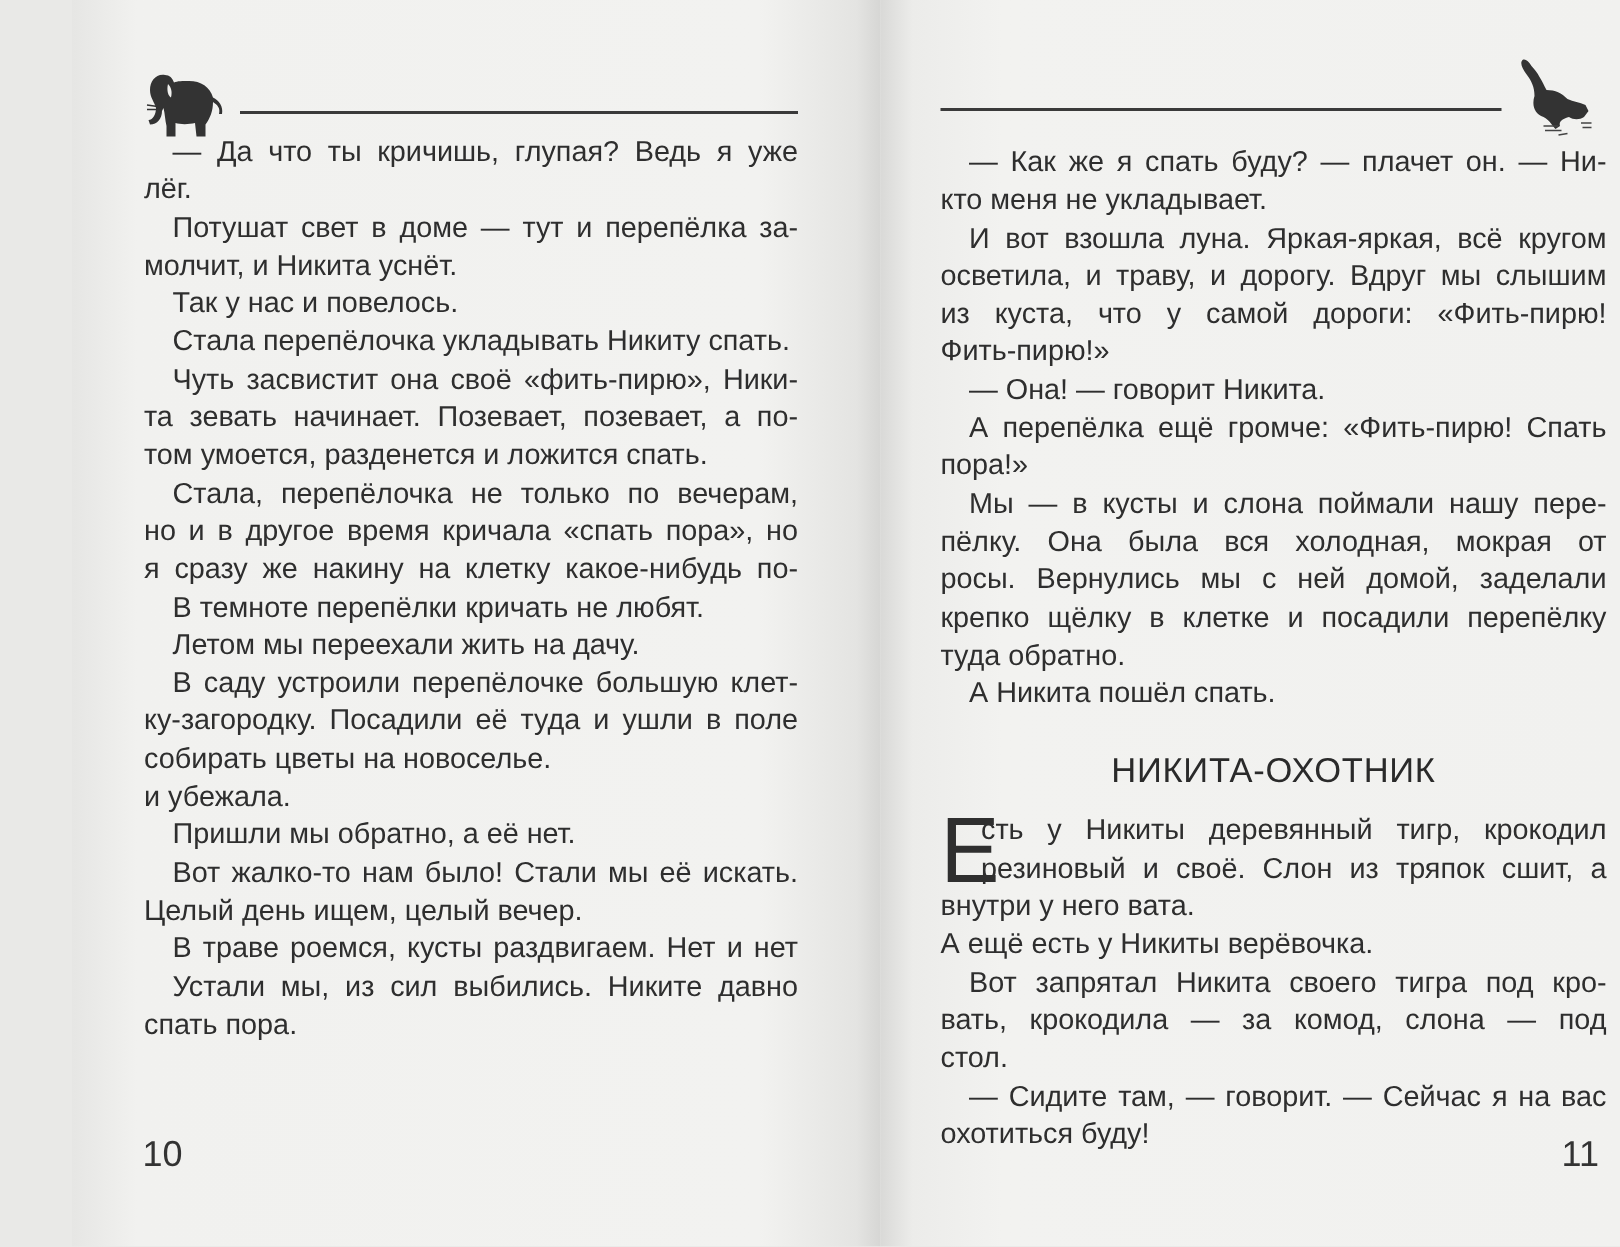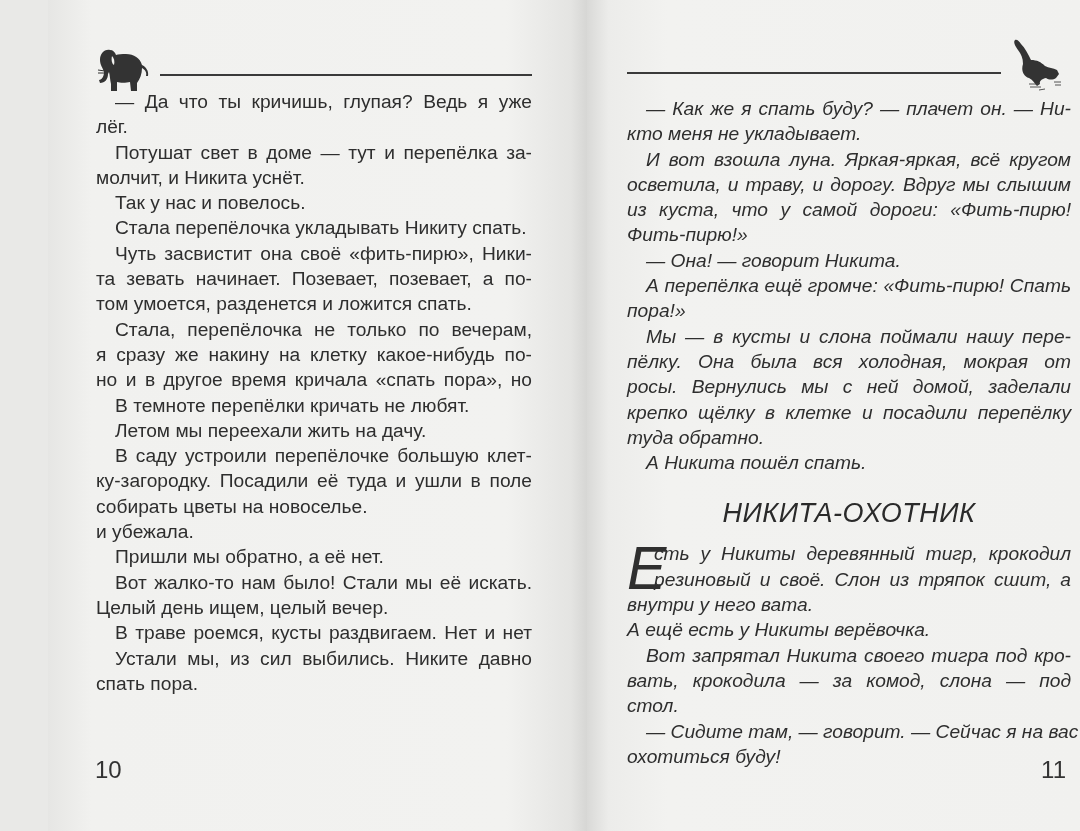--- a/index.html
+++ b/index.html
@@ -22,27 +22,27 @@
     .page-right .header { left: 580px; width: 460px; left: 40px; }
     .rule { position: absolute; height: 2px; background: #3a3a3a; }
     .page-left .rule { left: 64px; top: 30px; width: 372px; }
     .page-right .rule { left: 0; top: 28px; width: 374px; }
     .icon { position: absolute; }
     .page-left .icon { left: 0; top: 2px; width: 56px; height: 46px; }
     .page-right .icon { left: 382px; top: -8px; width: 56px; height: 58px; }
 
     .text { position: absolute; font-size: 19.2px; line-height: 25.3px; color: #2e2e2e; }
     .page-left .text { left: 48px; top: 89px; width: 436px; }
-    .page-right .text { left: 40px; top: 96px; width: 444px; font-style: italic; }
+    .page-right .text { left: 40px; top: 96px; width: 444px; }
     .line { white-space: nowrap; display: block; text-align: justify; text-align-last: justify; height: 25.3px; }
     .line.last { text-align-last: left; }
     .line.indent { padding-left: 19px; }
 
     .chapter-title {
-      display: block; text-align: center; font-size: 27px; letter-spacing: 0.5px;
+      display: block; text-align: center; font-size: 23px; letter-spacing: 0.5px;
       margin: 22px 0 12px 0; font-weight: normal; color: #2a2a2a; height: 32px; line-height: 32px;
     }
     .dropcap-wrap { position: relative; }
     .dropcap {
       position: absolute; left: 0; top: 3px; font-size: 62px; line-height: 48px; height: 50px;
       color: #2f2f2f; font-family: "Liberation Sans", sans-serif; transform: scaleX(0.95); transform-origin: left;
     }
     .dc-line { padding-left: 27px; }
 
     .page-number { position: absolute; font-size: 24px; color: #333; top: 756px; }
@@ -68,22 +68,22 @@
         <span class="line indent">— Да что ты кричишь, глупая? Ведь я уже</span>
         <span class="line last">лёг.</span>
         <span class="line indent">Потушат свет в доме — тут и перепёлка за-</span>
         <span class="line last">молчит, и Никита уснёт.</span>
         <span class="line indent last">Так у нас и повелось.</span>
         <span class="line indent last">Стала перепёлочка укладывать Никиту спать.</span>
         <span class="line indent">Чуть засвистит она своё «фить-пирю», Ники-</span>
         <span class="line">та зевать начинает. Позевает, позевает, а по-</span>
         <span class="line last">том умоется, разденется и ложится спать.</span>
         <span class="line indent">Стала, перепёлочка не только по вечерам,</span>
+        <span class="line">но и в другое время кричала «спать пора», но</span>
         <span class="line">я сразу же накину на клетку какое-нибудь по-</span>
-        <span class="line">но и в другое время кричала «спать пора», но</span>
         <span class="line indent last">В темноте перепёлки кричать не любят.</span>
         <span class="line indent last">Летом мы переехали жить на дачу.</span>
         <span class="line indent">В саду устроили перепёлочке большую клет-</span>
         <span class="line">ку-загородку. Посадили её туда и ушли в поле</span>
         <span class="line last">собирать цветы на новоселье.</span>
         <span class="line last">и убежала.</span>
         <span class="line indent last">Пришли мы обратно, а её нет.</span>
         <span class="line indent">Вот жалко-то нам было! Стали мы её искать.</span>
         <span class="line last">Целый день ищем, целый вечер.</span>
         <span class="line indent">В траве роемся, кусты раздвигаем. Нет и нет</span>

